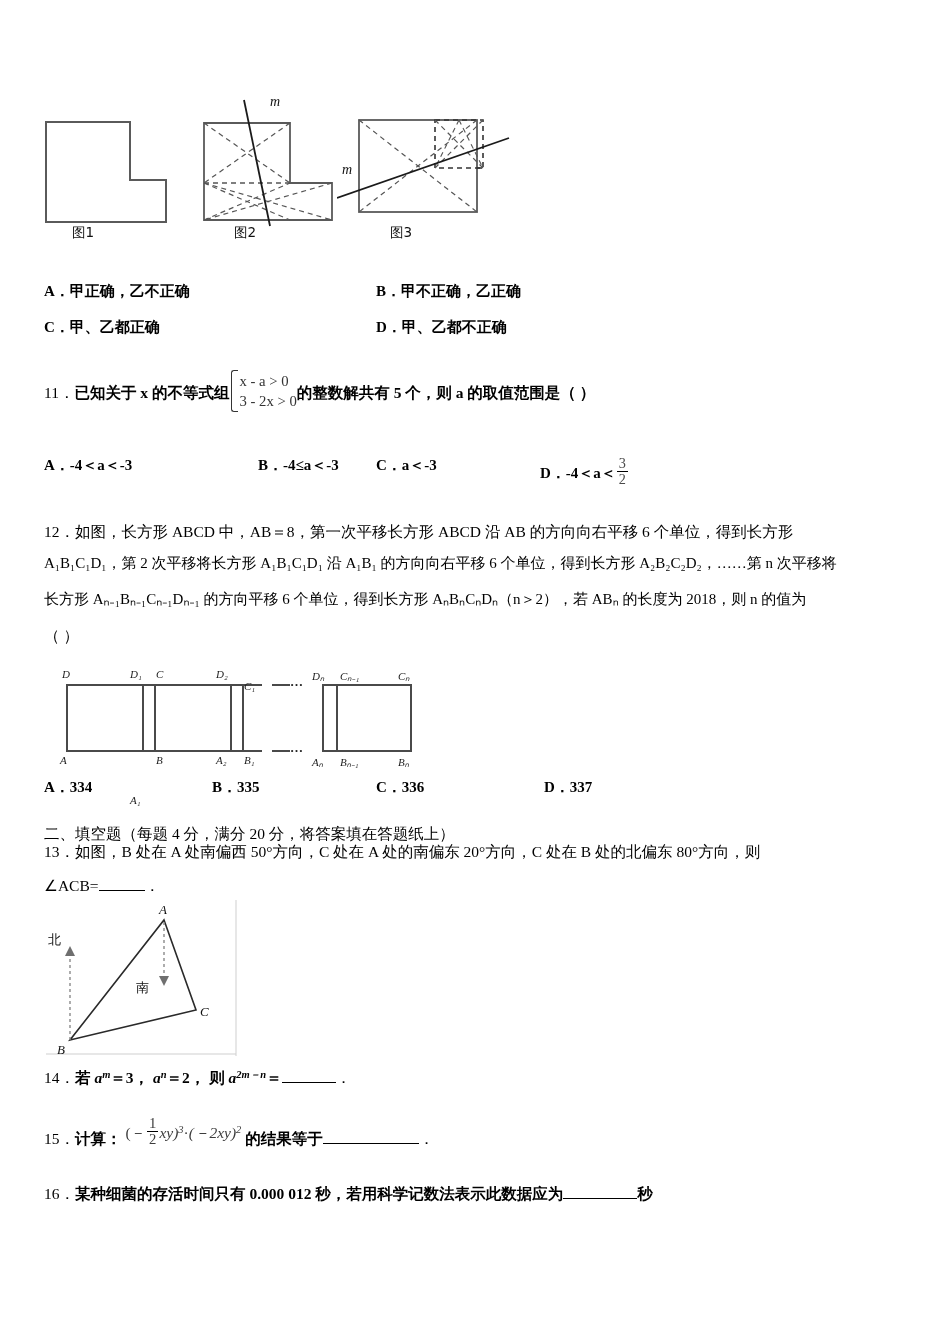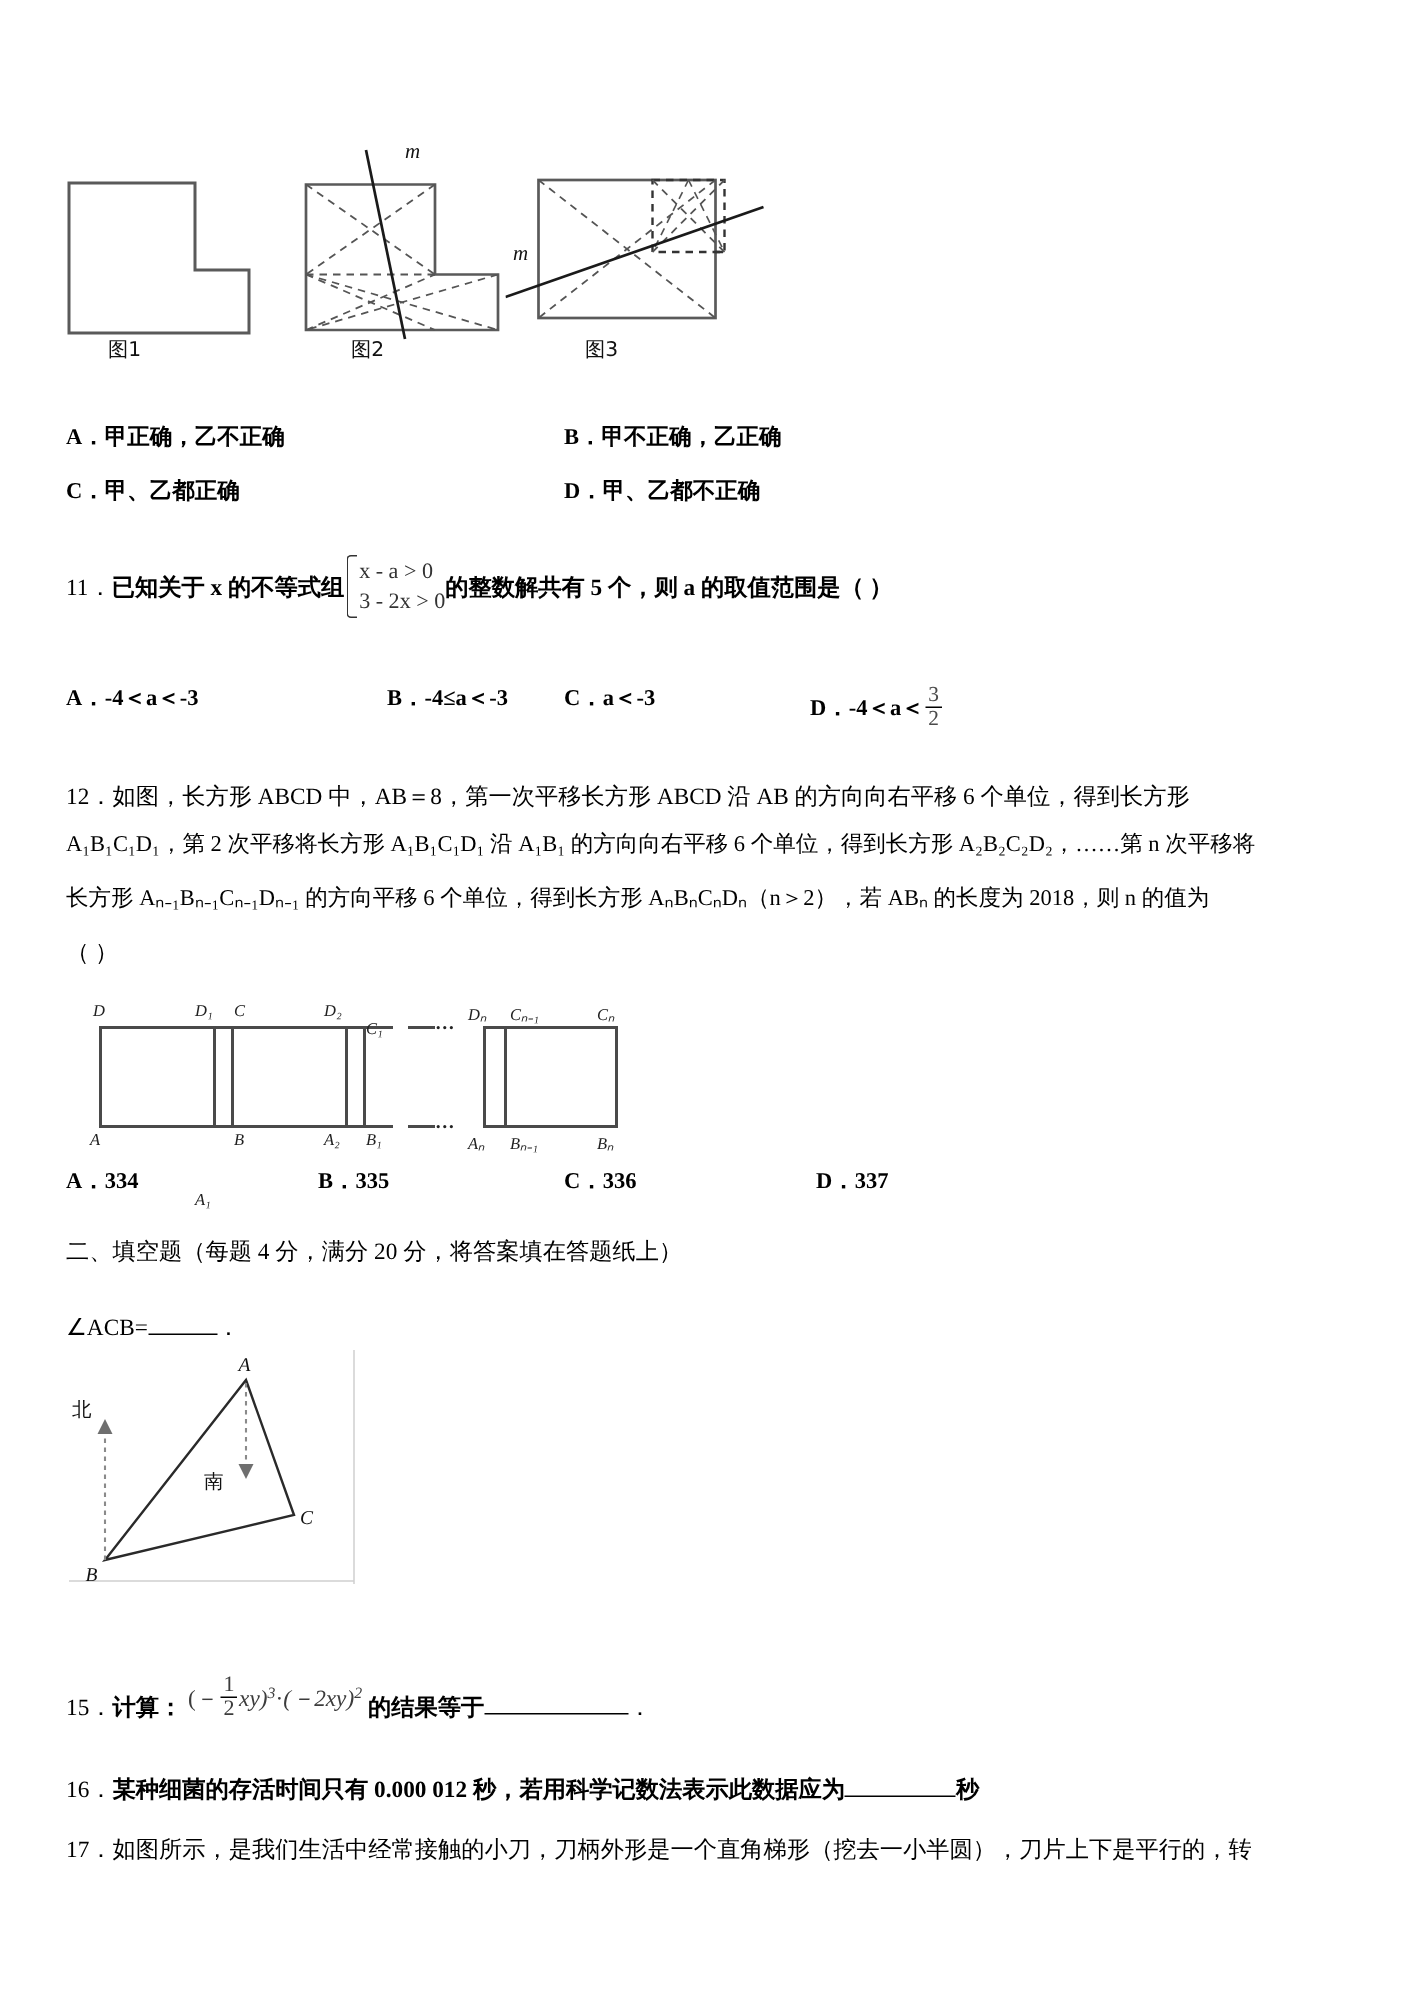--- a/index.html
+++ b/index.html
@@ -231,20 +231,23 @@
     <div class="lbl" style="left:352px; top:92px;">Bₙ</div>
   </div>
 
   <div class="opt" style="left:44px; top:778px;">A．334</div>
   <div class="opt" style="left:212px; top:778px;">B．335</div>
   <div class="opt" style="left:376px; top:778px;">C．336</div>
   <div class="opt" style="left:544px; top:778px;">D．337</div>
 
   <div class="section-head" style="left:44px; top:824px;">二、填空题（每题 4 分，满分 20 分，将答案填在答题纸上）</div>
 
+  <div class="q" style="left:44px; top:840px; width:890px;">
+    <span>13．</span><span>如图，B 处在 A 处南偏西 50°方向，C 处在 A 处的南偏东 20°方向，C 处在 B 处的北偏东 80°方向，则</span>
+  </div>
   <div class="q" style="left:44px; top:874px;">
     <span>∠ACB=</span><span class="blank" style="width:46px;"></span><span>．</span>
   </div>
 
   <div id="compass-fig">
     <svg width="200" height="160" viewBox="0 0 200 160">
 
       <line x1="192" y1="2" x2="192" y2="158" stroke="#cfcfcf" stroke-width="1"></line>
       <line x1="2" y1="156" x2="192" y2="156" stroke="#cfcfcf" stroke-width="1"></line>
 
@@ -257,30 +260,34 @@
       <path d="M120 88 L115 78 L125 78 Z" fill="#6f6f6f"></path>
 
       <text x="4" y="46" font-family="DejaVu Sans, sans-serif" font-size="13" fill="#111">北</text>
       <text x="92" y="94" font-family="DejaVu Sans, sans-serif" font-size="13" fill="#111">南</text>
       <text x="115" y="16" font-family="Liberation Serif, serif" font-size="13" font-style="italic" fill="#111">A</text>
       <text x="13" y="156" font-family="Liberation Serif, serif" font-size="13" font-style="italic" fill="#111">B</text>
       <text x="156" y="118" font-family="Liberation Serif, serif" font-size="13" font-style="italic" fill="#111">C</text>
     </svg>
   </div>
 
+  <div class="q" style="left:44px; top:1066px;">
+    <span>14．</span><span class="bold">若</span>
+    <span class="mi bold">a</span><span class="sup bold">m</span><span class="bold">＝3，</span>
+    <span class="mi bold">a</span><span class="sup bold">n</span><span class="bold">＝2，</span>
+    <span class="bold">则</span>
+    <span class="mi bold">a</span><span class="sup bold">2m－n</span><span class="bold">＝</span><span class="blank" style="width:54px;"></span><span>．</span>
+  </div>
 
   <div class="q" style="left:44px; top:1122px;">
     <span>15．</span><span class="bold">计算：</span>
     <span style="color:#3c3c3c; position:relative; top:-6px;">
       <span>(－</span><span class="frac"><span class="n">1</span><span class="d">2</span></span><span class="mi">xy)</span><span class="sup">3</span><span>·</span><span class="mi">(－2xy)</span><span class="sup">2</span>
     </span>
     <span class="bold">的结果等于</span><span class="blank" style="width:96px;"></span><span>．</span>
   </div>
 
   <div class="q" style="left:44px; top:1182px;">
     <span>16．</span><span class="bold">某种细菌的存活时间只有 0.000 012 秒，若用科学记数法表示此数据应为</span><span class="blank" style="width:74px;"></span><span class="bold">秒</span>
   </div>
 
-  <div class="q" style="left:44px; top:1222px; width:890px;">
-    <span>17．</span><span>如图所示，是我们生活中经常接触的小刀，刀柄外形是一个直角梯形（挖去一小半圆），刀片上下是平行的，转</span>
-  </div>
 
 </div>
 
 </body></html>

